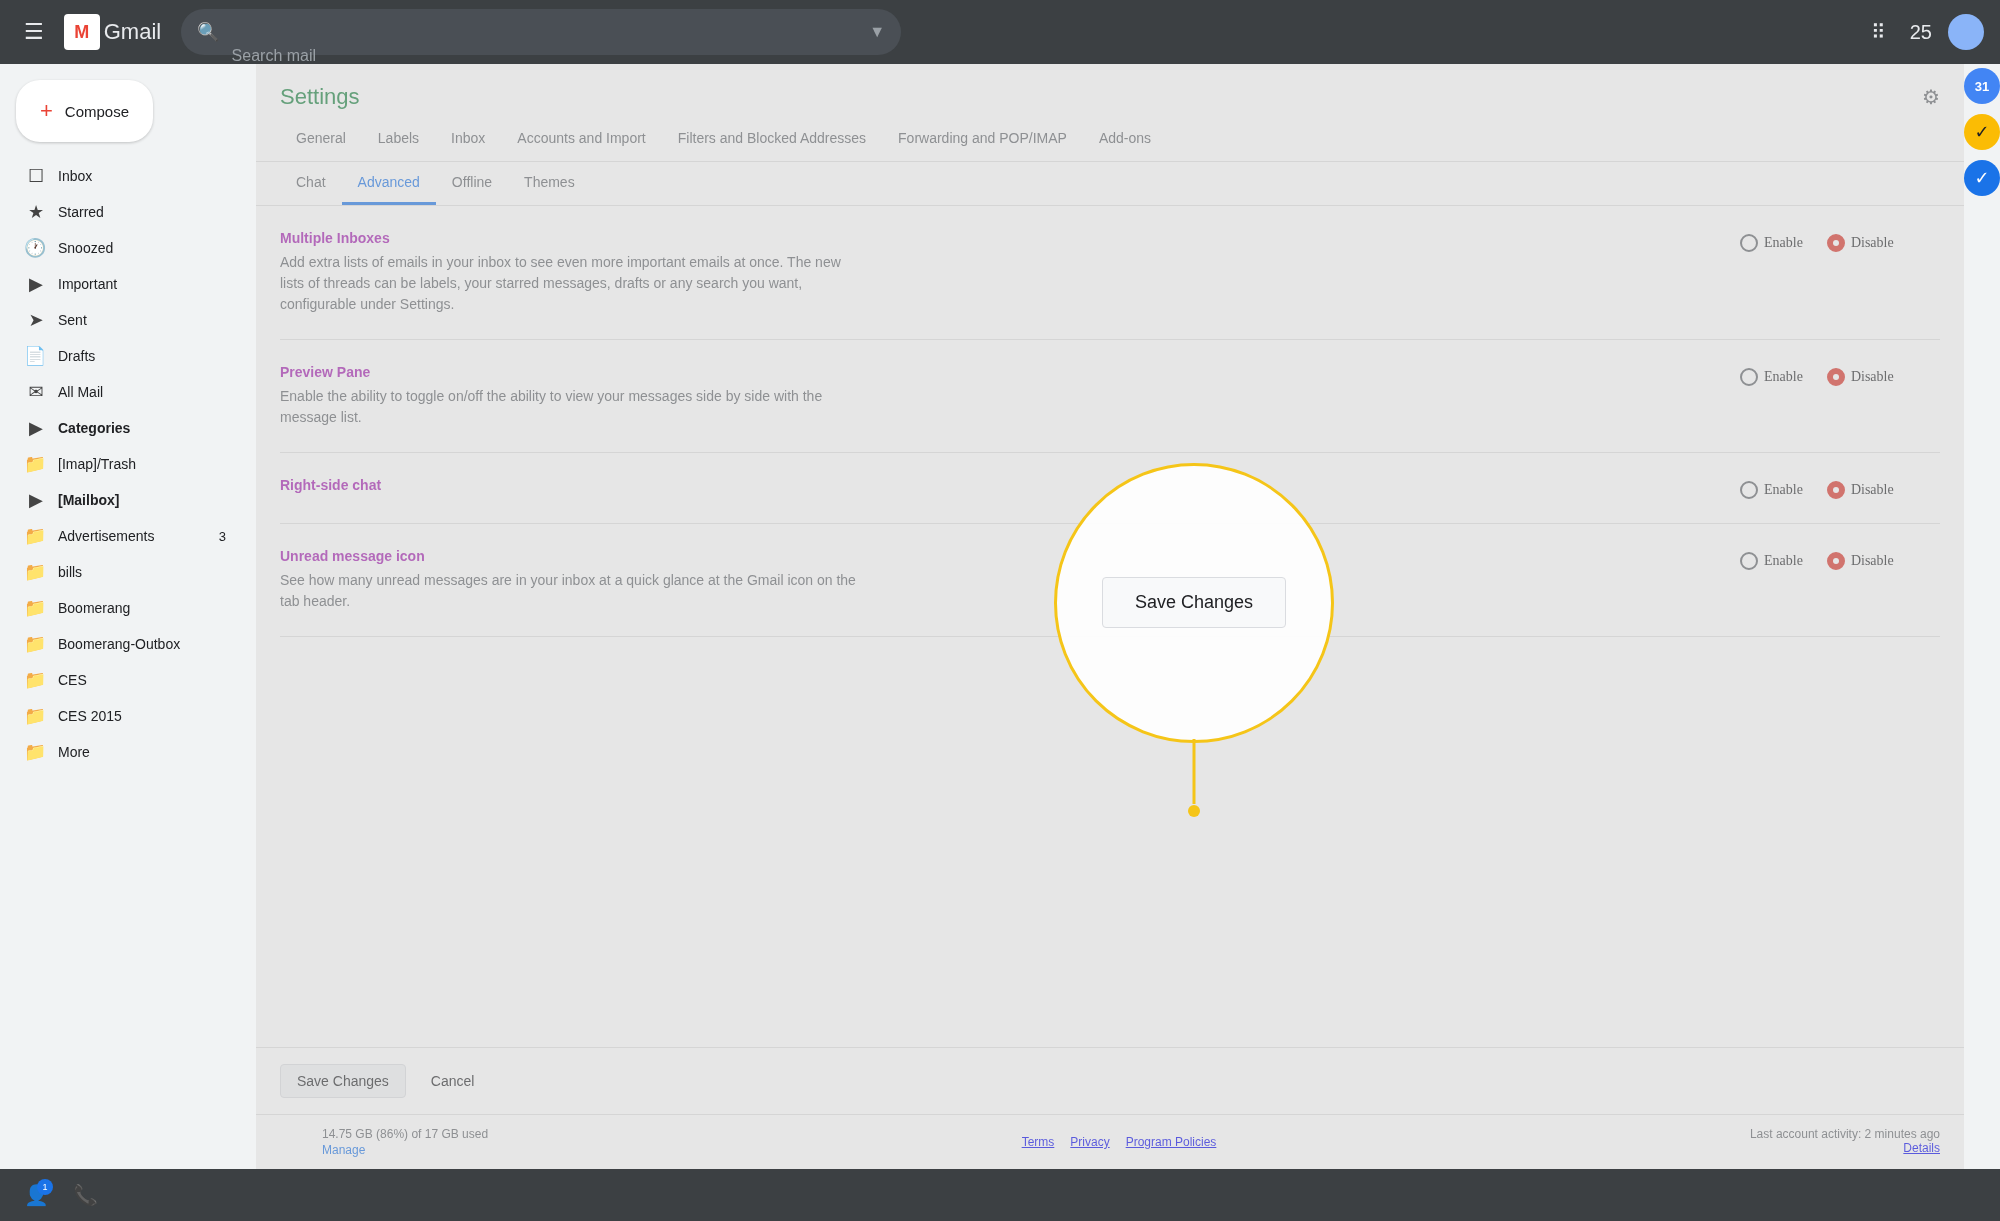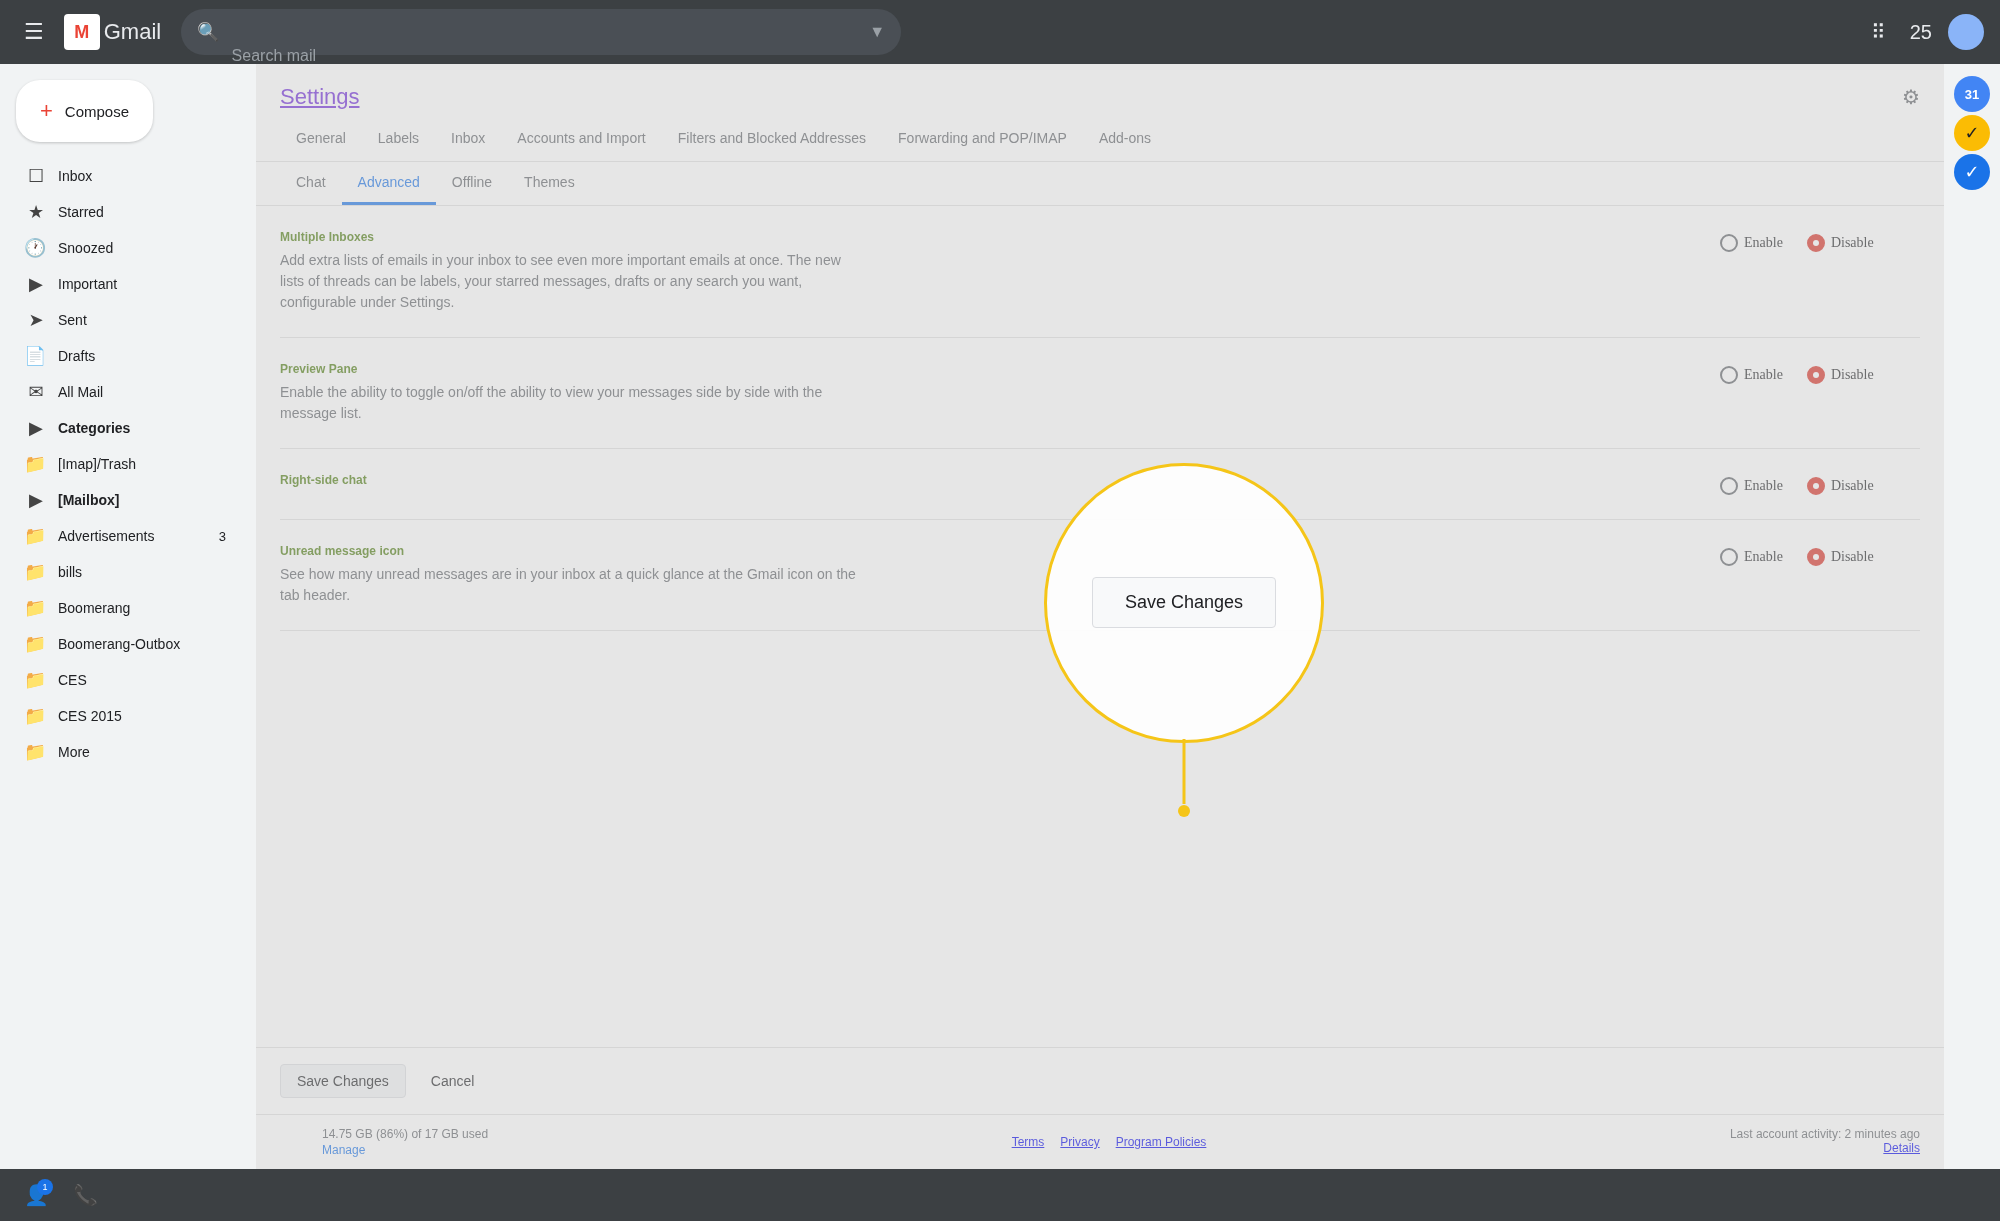--- a/index.html
+++ b/index.html
@@ -197,22 +197,21 @@
 
     .settings-header {
       padding: 20px 24px 0;
       display: flex;
       align-items: center;
       justify-content: space-between;
     }
     .settings-title {
       font-size: 22px;
       font-weight: 400;
-      color: #6d28d9;
-      text-decoration: underline;
+      color: #15803d;
     }
     .settings-gear {
       color: #5f6368;
       font-size: 20px;
     }
 
     .settings-tabs-row {
       display: flex;
       gap: 0;
       padding: 0 24px;
@@ -257,23 +256,23 @@
       display: flex;
       align-items: flex-start;
       padding: 24px 0;
       border-bottom: 1px solid #e0e0e0;
       gap: 24px;
     }
     .setting-desc {
       flex: 1;
     }
     .setting-title {
-      font-size: 12px;
+      font-size: 14px;
       font-weight: 700;
-      color: #4d7c0f;
+      color: #a21caf;
       margin-bottom: 6px;
     }
     .setting-body {
       font-size: 14px;
       color: #5f6368;
       line-height: 1.5;
       max-width: 580px;
     }
     .setting-controls {
       display: flex;
@@ -391,28 +390,28 @@
     }
     .spotlight-arrow {
       position: absolute;
       bottom: -80px;
       left: 50%;
       transform: translateX(-50%);
     }
 
     
     .right-sidebar {
-      width: 56px;
+      width: 36px;
       flex-shrink: 0;
       background: transparent;
       display: flex;
       flex-direction: column;
       align-items: center;
-      padding-top: 12px;
-      gap: 3px;
+      padding-top: 4px;
+      gap: 10px;
       z-index: 1;
     }
     .right-icon {
       width: 36px;
       height: 36px;
       border-radius: 50%;
       background: rgba(255,255,255,0.15);
       display: flex;
       align-items: center;
       justify-content: center;

